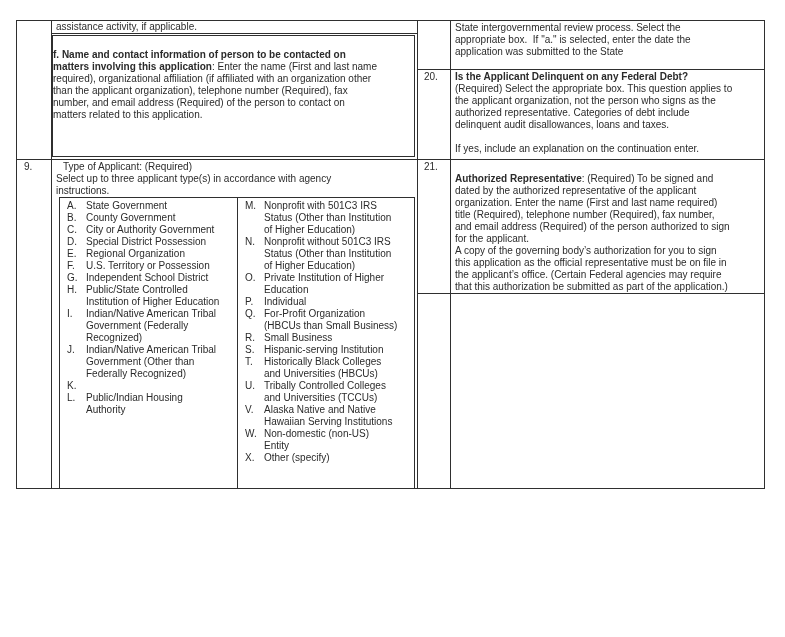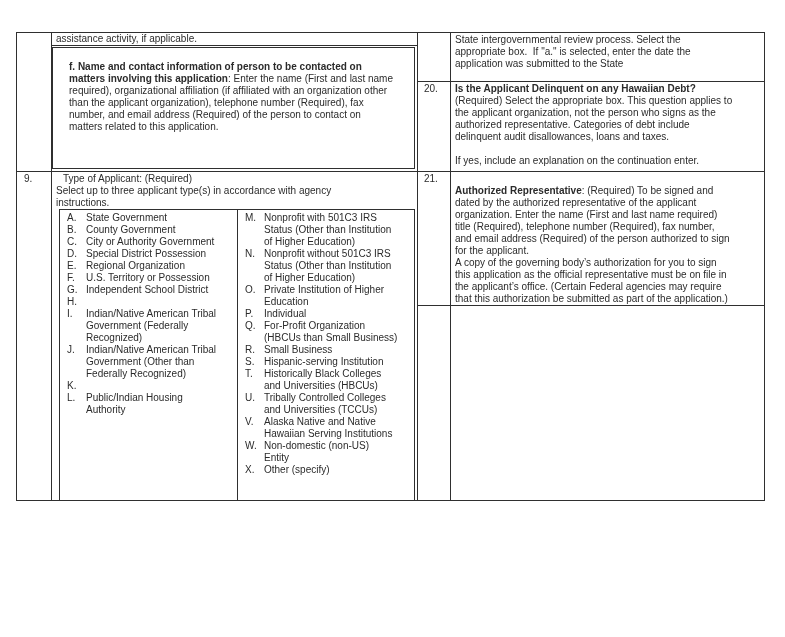--- a/index.html
+++ b/index.html
@@ -10,31 +10,31 @@
   html,body{background:#ffffff}
   body{
     width:785px;height:637px;
     font-family:"Liberation Sans","DejaVu Sans",sans-serif;
     font-size:10px;line-height:12px;color:var(--tc);
   }
   .page{position:relative;width:785px;height:637px;background:#ffffff;overflow:hidden}
 
   .doc-table{
     position:absolute;left:16px;top:20px;width:749px;height:469px;
-    border:1px solid var(--bc);display:flex;background:#fff;margin-top:12px;
+    border:1px solid var(--bc);display:flex;background:#fff;
   }
 
   
   .half-left{width:400px;display:grid;grid-template-columns:35px 1fr;grid-template-rows:13px 125px 1fr}
   .l-num   {grid-area:1/1/3/2;border-right:1px solid var(--bc)}
   .l-r1    {grid-area:1/2/2/3;border-bottom:1px solid var(--bc);padding:0 4px;overflow:hidden}
   .l-r2    {grid-area:2/2/3/3;position:relative}
   .f-box{
     position:absolute;left:0;top:1px;right:2px;bottom:2px;
-    border:1px solid var(--bc);padding:1px 16px;overflow:hidden;
+    border:1px solid var(--bc);padding:1px 0;overflow:hidden;
   }
   .l-num9  {grid-area:3/1/4/2;border-right:1px solid var(--bc);border-top:1px solid var(--bc);padding:1px 0 0 7px}
   .l-r3    {grid-area:3/2/4/3;border-top:1px solid var(--bc);position:relative;padding:1px 4px 0 4px}
   .indent7{padding-left:7px}
 
   .inner-types{position:absolute;left:7px;top:37px;right:2px;bottom:0;display:flex}
   .types-col{padding:2px 0 0 7px;overflow:hidden}
   .types-a{width:178px;border:1px solid var(--bc);border-right:none;border-bottom:none}
   .types-b{flex:1;border:1px solid var(--bc);border-bottom:none}
   .ti{display:flex}
@@ -121,20 +121,22 @@
                 <span class="tx">U.S. Territory or Possession</span>
               </div>
 
               <div class="ti">
                 <span class="lt">G.</span>
                 <span class="tx">Independent School District</span>
               </div>
 
               <div class="ti">
                 <span class="lt">H.</span>
+                <span class="tx">Public/State Controlled
+Institution of Higher Education</span>
               </div>
 
               <div class="ti">
                 <span class="lt">I.</span>
                 <span class="tx">Indian/Native American Tribal
 Government (Federally
 Recognized)</span>
               </div>
 
               <div class="ti">
@@ -238,21 +240,21 @@
       <div class="r-cell">
         <span class="para">State intergovernmental review process. Select the
 appropriate box.&nbsp; If "a." is selected, enter the date the
 application was submitted to the State</span>
       </div>
 
       <div class="r-num bt">
         <span>20.</span>
       </div>
       <div class="r-cell bt">
-        <div class="b">Is the Applicant Delinquent on any Hawaiian Debt?</div>
+        <div class="b">Is the Applicant Delinquent on any Federal Debt?</div>
         <div class="para">(Required) Select the appropriate box. This question applies to
 the applicant organization, not the person who signs as the
 authorized representative. Categories of debt include
 delinquent audit disallowances, loans and taxes.</div>
         <div class="gap12"></div>
         <div class="para">If yes, include an explanation on the continuation enter.</div>
       </div>
 
       <div class="r-num bt">
         <span>21.</span>

